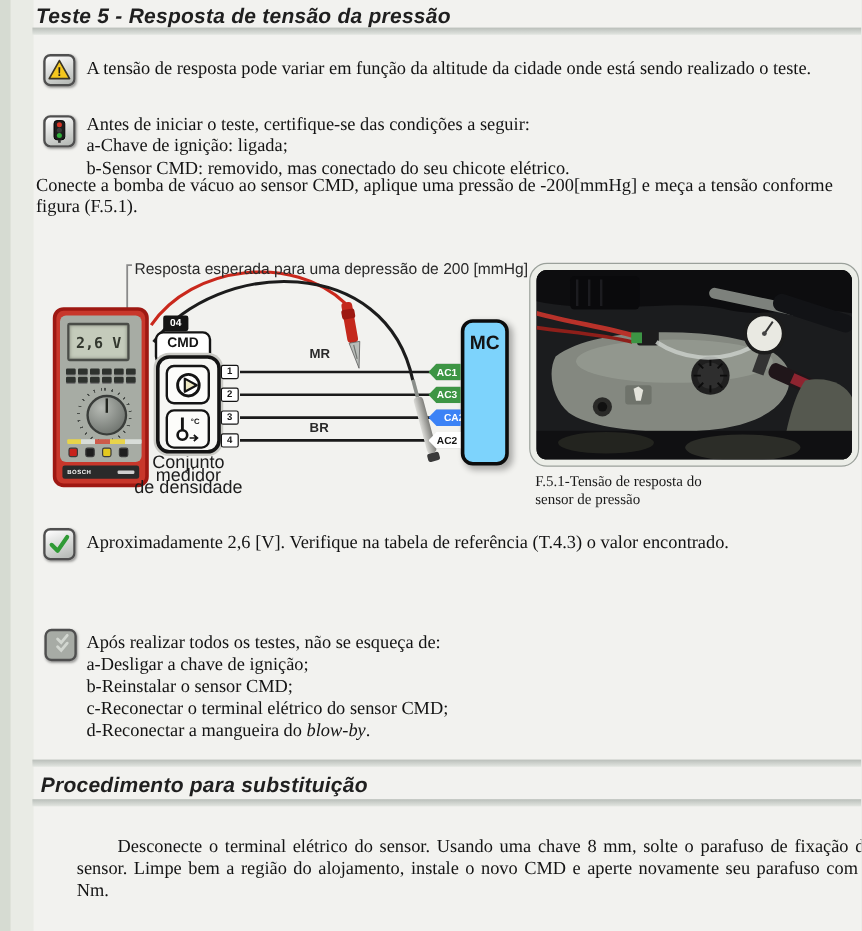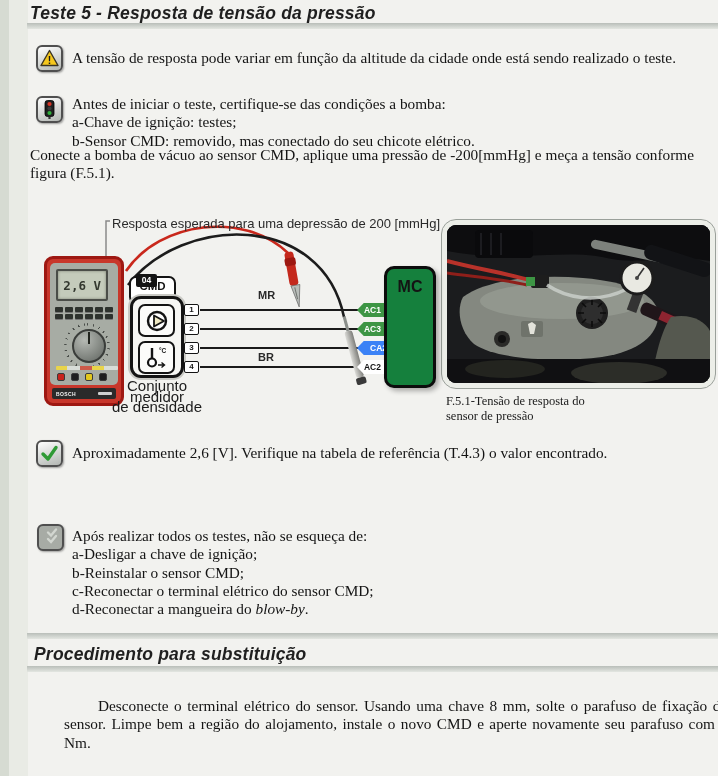--- a/index.html
+++ b/index.html
@@ -39,21 +39,21 @@
   .mlbl{position:absolute;left:6px;top:103px;width:62px;height:4px;border-radius:1px;
         background:linear-gradient(90deg,#e8d44a 0 18%,#d8ddd8 18% 38%,#cd5a4a 38% 58%,#e8d44a 58% 78%,#d8ddd8 78%);}
   .jacks{position:absolute;left:7px;top:110px;display:flex;gap:6px;}
   .jack{width:8px;height:8px;border-radius:2px;border:1px solid #3a3a3a;box-sizing:border-box;}
   .brand{position:absolute;left:5px;bottom:4px;right:5px;height:11px;background:#2a2a2a;border-radius:2px;
         display:flex;align-items:center;justify-content:space-between;padding:0 4px;}
   .brand span{font-family:"Liberation Sans",sans-serif;font-size:5px;font-weight:bold;color:#f2f2f2;letter-spacing:.4px;}
   .brand i{width:14px;height:3px;background:#cfcfcf;border-radius:1px;}
   .cmd-badge{position:absolute;left:136px;top:263px;width:21px;height:13px;background:#141414;color:#fff;
         font-family:"Liberation Sans",sans-serif;font-size:8.5px;font-weight:bold;text-align:center;
-        line-height:13px;border-radius:2px;z-index:4;margin-top:11px;}
+        line-height:13px;border-radius:2px;z-index:4;}
   .cmd-tab{position:absolute;left:129px;top:276px;width:47px;height:28px;background:#ffffff;
         border:2.5px solid #141414;border-radius:7px;box-sizing:border-box;z-index:1;
         font-family:"Liberation Sans",sans-serif;font-size:11.5px;font-weight:bold;text-align:center;
         padding-top:2px;color:#141414;}
   .cmd-box{position:absolute;left:130px;top:296px;width:54px;height:82px;background:#f6f6f3;
         border:3px solid #141414;border-radius:11px;box-sizing:border-box;z-index:2;
         box-shadow:0 0 0 2px #c9c9c4;}
   .cmd-ico{position:absolute;left:5px;width:37px;height:33px;border:2.5px solid #141414;border-radius:7px;
         box-sizing:border-box;background:#fcfcfa;display:flex;align-items:center;justify-content:center;}
   .cmd-caption{position:absolute;left:104px;top:381px;width:106px;text-align:center;
@@ -62,21 +62,21 @@
         border-radius:2px;box-sizing:border-box;font-family:"Liberation Sans",sans-serif;font-size:8px;
         font-weight:bold;text-align:center;line-height:9px;z-index:2;}
   .conn{position:absolute;left:357px;width:27px;height:14px;z-index:2;
         font-family:"Liberation Sans",sans-serif;font-size:8.5px;font-weight:bold;
         display:flex;align-items:center;justify-content:center;padding-left:4px;box-sizing:border-box;
         clip-path:polygon(0 50%,25% 0,100% 0,100% 100%,25% 100%);
         filter:drop-shadow(0 0 1px #111);}
   .conn0,.conn1{background:#3d9544;color:#fff;}
   .conn2{background:#3b82f6;color:#fff;padding-left:16px;}
   .conn3{background:#ffffff;color:#141414;}
-  .mc-box{position:absolute;left:384px;top:266px;width:52px;height:122px;background:#15803d;
+  .mc-box{position:absolute;left:384px;top:266px;width:40px;height:122px;background:#7dd3fc;
         border:3px solid #0c0c0c;border-radius:10px;box-sizing:border-box;z-index:1;
         box-shadow:3px 3px 5px rgba(0,0,0,.3);text-align:center;}
   .mc-box span{font-family:"Liberation Sans",sans-serif;font-size:16px;font-weight:bold;color:#141414;
         display:block;margin-top:9px;}
   .photo{position:absolute;left:442px;top:220px;width:273px;height:168px;border-radius:14px;
         border:5px solid #eceee8;outline:1px solid #9aa09a;overflow:hidden;box-sizing:border-box;
         background:#191a1c;}
   .fig-caption{position:absolute;left:446px;top:394px;font-size:12.5px;line-height:15px;color:#1a1a1a;}
   .wire-svg{position:absolute;left:30px;top:205px;width:420px;height:230px;z-index:0;}
 </style>
@@ -101,22 +101,22 @@
   <div class="note-icon" style="left:36px;top:96px;">
     <svg width="21" height="21" viewBox="0 0 21 21">
       <rect x="6" y="1.5" width="9" height="16" rx="2.5" fill="#1e1e1e" stroke="#000" stroke-width="0.8"></rect>
       <circle cx="10.5" cy="5" r="2.1" fill="#d63426"></circle>
       <circle cx="10.5" cy="9.5" r="2.1" fill="#3a3a3a"></circle>
       <circle cx="10.5" cy="14" r="2.1" fill="#2fae3a"></circle>
       <rect x="9.4" y="17.5" width="2.2" height="2.5" fill="#333"></rect>
     </svg>
   </div>
   <div class="body-text" style="left:72px;top:95px;width:622px;">
-    <div>Antes de iniciar o teste, certifique-se das condições a bomba:</div>
-    <div>a-Chave de ignição: testes;</div>
+    <div>Antes de iniciar o teste, certifique-se das condições a seguir:</div>
+    <div>a-Chave de ignição: ligada;</div>
     <div>b-Sensor CMD: removido, mas conectado do seu chicote elétrico.</div>
   </div>
 
   <div class="body-text just" style="left:30px;top:146px;width:664px;">Conecte a bomba de vácuo ao sensor CMD, aplique uma pressão de -200[mmHg] e meça a tensão conforme figura (F.5.1).</div>
 
   <svg class="wire-svg" viewBox="0 0 420 230">
     <defs>
       <linearGradient id="probeGrad" x1="0" y1="0" x2="1" y2="0">
         <stop offset="0" stop-color="#dcdcd8"></stop>
           <stop offset="1" stop-color="#7e7e7a"></stop>

